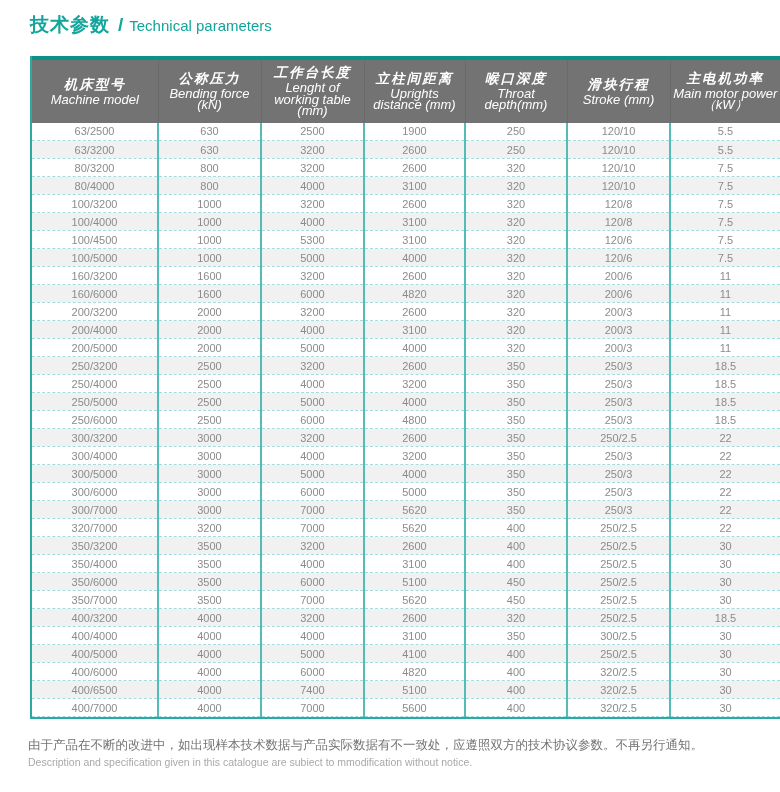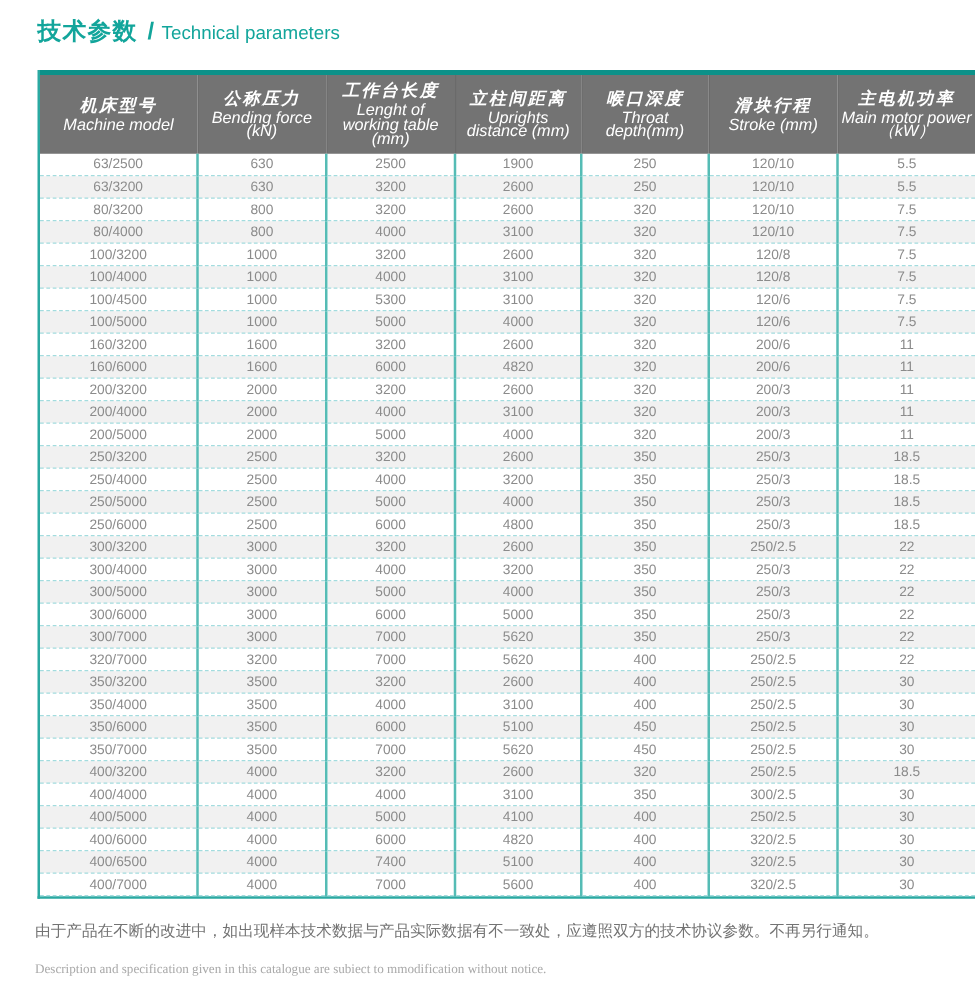--- a/index.html
+++ b/index.html
@@ -51,21 +51,21 @@
     border-bottom: 1px dashed #a3dcde;
     white-space: nowrap;
     overflow: hidden;
   }
   tbody td:first-child { border-left: none; }
   tbody tr:nth-child(even) { background: #f1f1f1; }
 
   
   .footer { margin: 18px 0 0 -2px; }
   .footer-zh { color: #737373; font-size: 12.5px; line-height: 16px; }
-  .footer-en { color: #a9a9a9; font-size: 10.5px; line-height: 14px; margin-top: 16px; font-family: Liberation Serif, serif; }
+  .footer-en { color: #a9a9a9; font-size: 10.5px; line-height: 14px; margin-top: 2px; }
 </style>
 </head>
 <body>
 
 <div class="page">
 
   <div class="title-row">
     <span class="title-zh">技术参数</span><span class="title-sep">/</span><span class="title-en">Technical parameters</span>
   </div>
 

